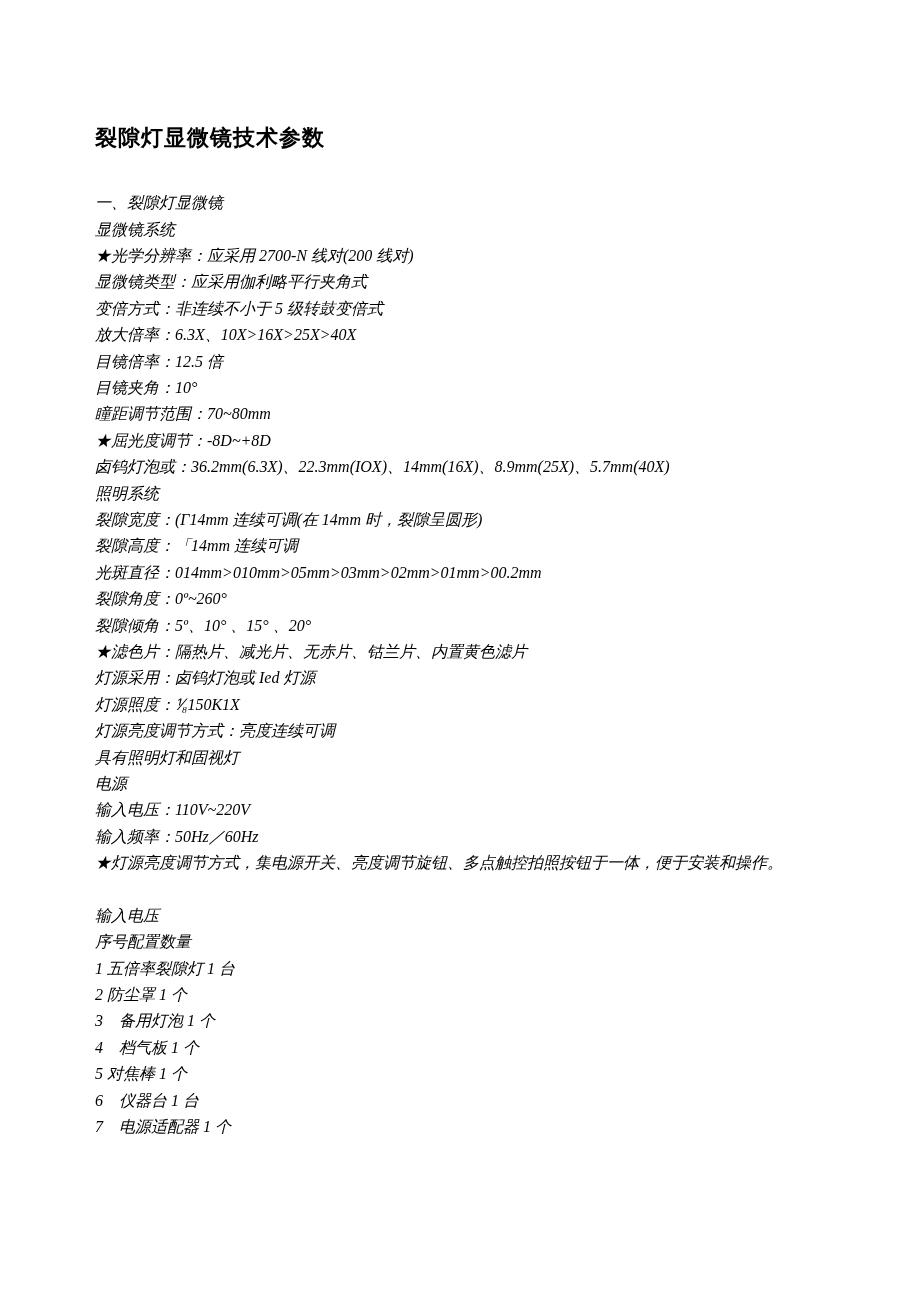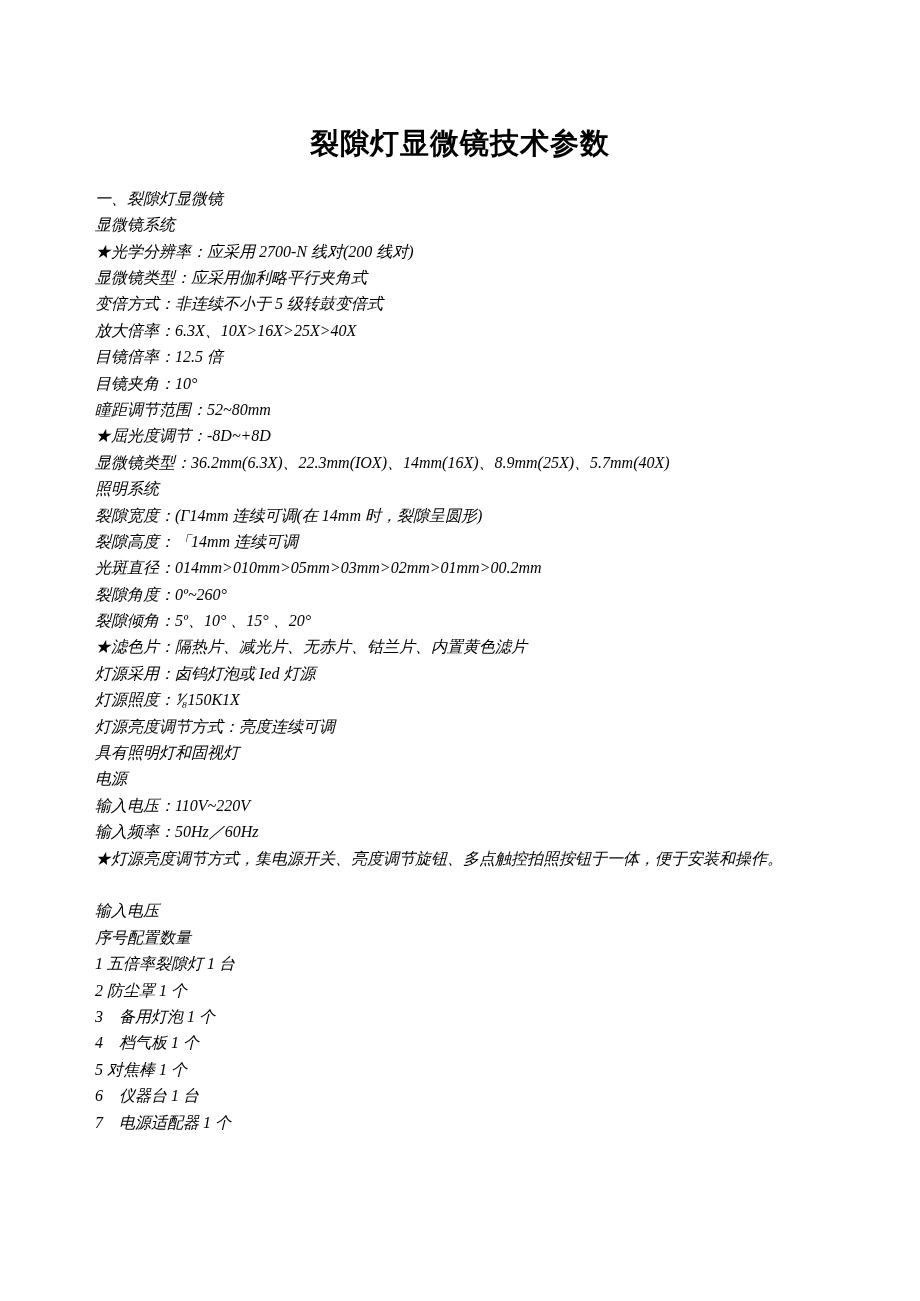--- a/index.html
+++ b/index.html
@@ -6,44 +6,44 @@
   body {
     font-family: "SimSun", "宋体", serif;
     font-size: 16px;
     line-height: 1.65;
     color: #000;
     background: #fff;
     width: 920px;
     padding: 120px 95px 60px 95px;
   }
   .title {
-    text-align: center;
-    font-size: 29px;
-    margin-bottom: 18px;
+    text-align: left;
+    font-size: 22px;
+    margin-bottom: 34px;
     letter-spacing: 1px;
   }
   .line { white-space: pre-wrap; font-style: italic; }
   .gap { height: 1.65em; }
 </style>
 </head>
 <body>
 
 <h1 class="title">裂隙灯显微镜技术参数</h1>
 
 <div class="line">一、裂隙灯显微镜</div>
 <div class="line">显微镜系统</div>
 <div class="line">★光学分辨率：应采用 2700-N 线对(200 线对)</div>
 <div class="line">显微镜类型：应采用伽利略平行夹角式</div>
 <div class="line">变倍方式：非连续不小于 5 级转鼓变倍式</div>
 <div class="line">放大倍率：6.3X、10X&gt;16X&gt;25X&gt;40X</div>
 <div class="line">目镜倍率：12.5 倍</div>
 <div class="line">目镜夹角：10°</div>
-<div class="line">瞳距调节范围：52~80mm</div>
+<div class="line">瞳距调节范围：70~80mm</div>
 <div class="line">★屈光度调节：-8D~+8D</div>
-<div class="line">显微镜类型：36.2mm(6.3X)、22.3mm(IOX)、14mm(16X)、8.9mm(25X)、5.7mm(40X)</div>
+<div class="line">卤钨灯泡或：36.2mm(6.3X)、22.3mm(IOX)、14mm(16X)、8.9mm(25X)、5.7mm(40X)</div>
 <div class="line">照明系统</div>
 <div class="line">裂隙宽度：(Γ14mm 连续可调(在 14mm 时，裂隙呈圆形)</div>
 <div class="line">裂隙高度：「14mm 连续可调</div>
 <div class="line">光斑直径：014mm&gt;010mm&gt;05mm&gt;03mm&gt;02mm&gt;01mm&gt;00.2mm</div>
 <div class="line">裂隙角度：0º~260°</div>
 <div class="line">裂隙倾角：5º、10° 、15° 、20°</div>
 <div class="line">★滤色片：隔热片、减光片、无赤片、钴兰片、内置黄色滤片</div>
 <div class="line">灯源采用：卤钨灯泡或 Ied 灯源</div>
 <div class="line">灯源照度：⅟₈150K1X</div>
 <div class="line">灯源亮度调节方式：亮度连续可调</div>

